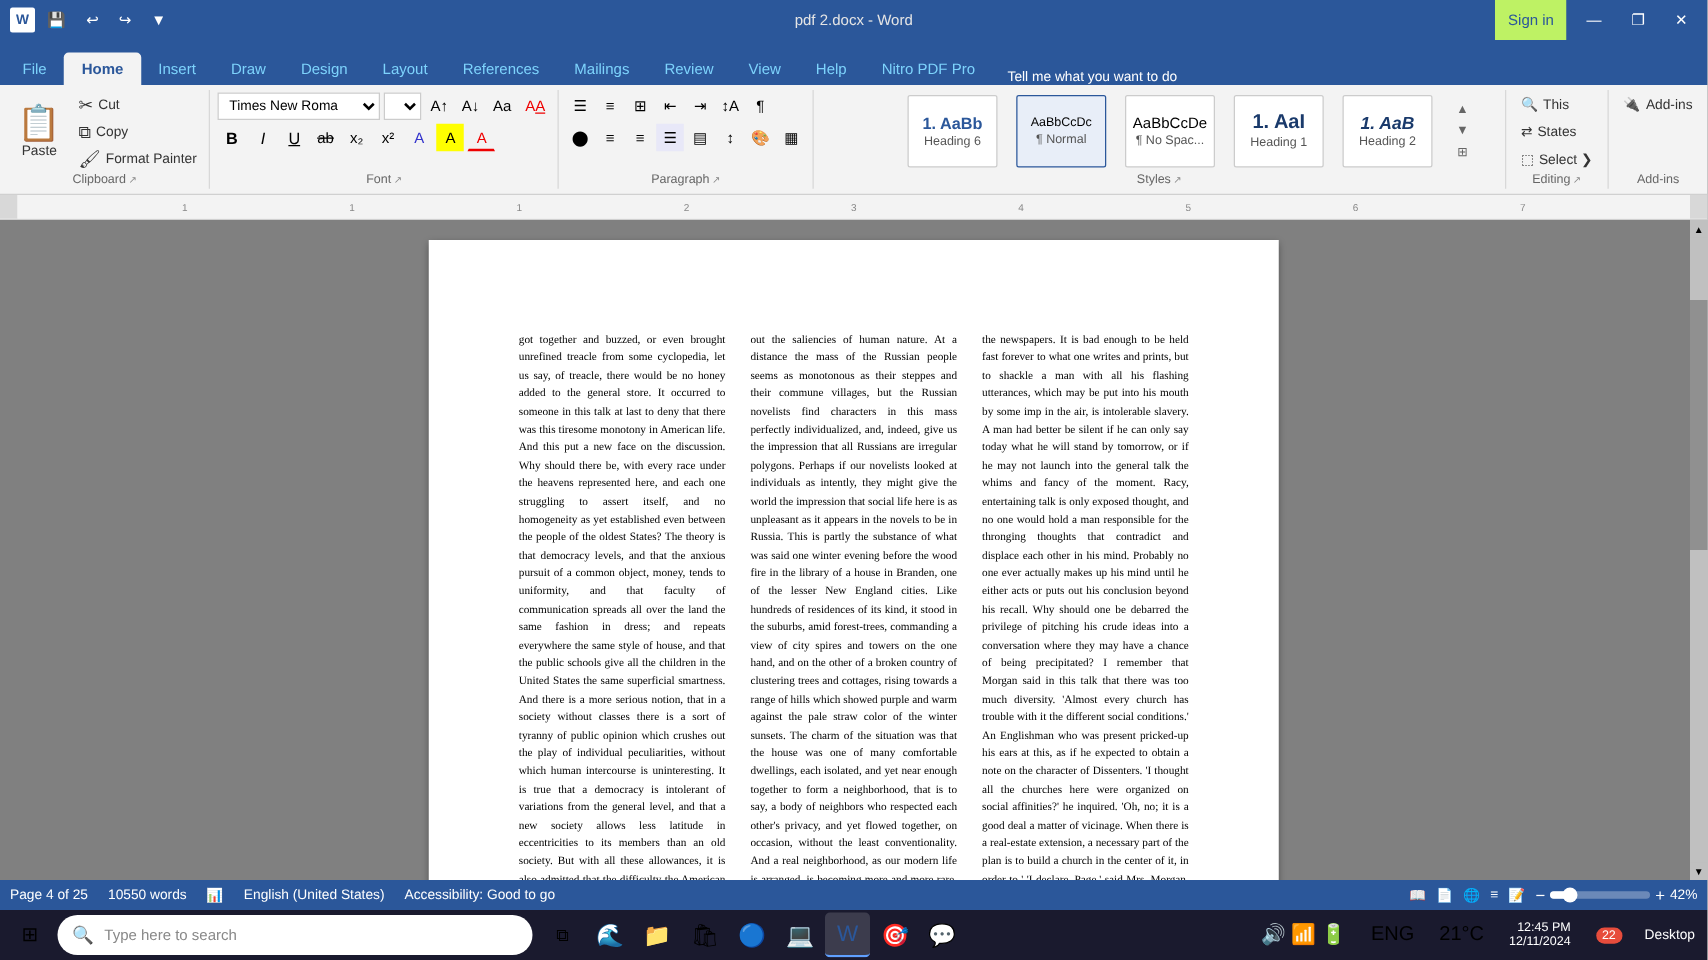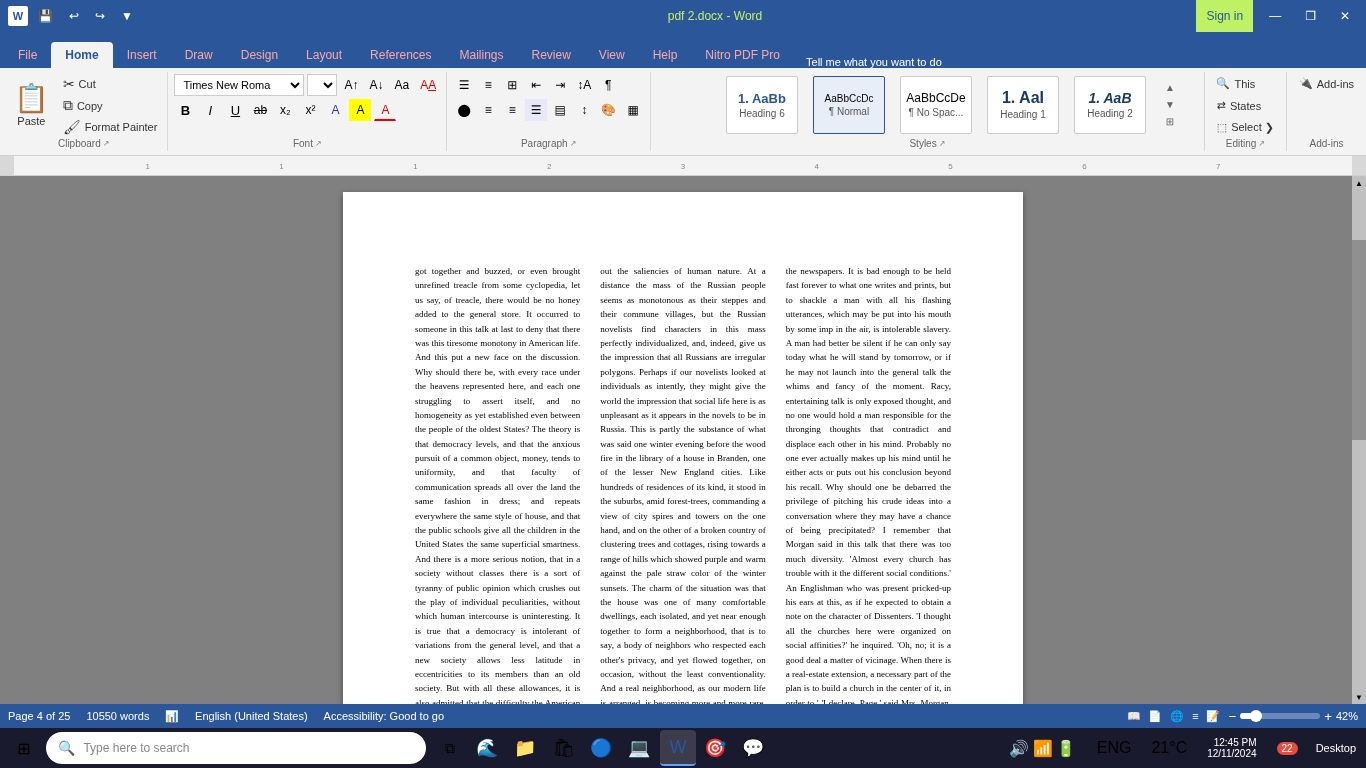--- a/index.html
+++ b/index.html
@@ -11,37 +11,37 @@
       color: white;
       display: flex;
       align-items: center;
       justify-content: space-between;
       height: 32px;
       padding: 0 8px;
       flex-shrink: 0;
     }
     .title-bar-left { display: flex; align-items: center; gap: 4px; }
     .title-bar-left .title-icon { width: 20px; height: 20px; background: white; border-radius: 2px; display: flex; align-items: center; justify-content: center; color: #2b579a; font-weight: bold; font-size: 11px; }
-    .title-bar-center { position: absolute; left: 50%; transform: translateX(-50%); font-size: 12px; color: #bef264; margin-left: 32px; }
+    .title-bar-center { position: absolute; left: 50%; transform: translateX(-50%); font-size: 12px; color: #e5e5e5; }
     .title-bar-right { display: flex; align-items: center; gap: 8px; margin-left: auto; }
     .title-btn { background: none; border: none; color: white; cursor: pointer; font-size: 12px; padding: 4px 8px; }
     .qat-btn { background: none; border: none; color: white; cursor: pointer; font-size: 12px; padding: 2px 6px; }
     .sign-in-btn { background: #bef264; color: #2b579a; border: none; cursor: pointer; padding: 18px 10px; font-size: 12px; border-radius: 2px; }
 
     
     .ribbon-tabs {
       background: #2b579a;
       display: flex;
       align-items: flex-end;
       height: 36px;
       padding: 0 4px;
       flex-shrink: 0;
     }
     .ribbon-tab {
-      color: #fca5a5;
+      color: #7dd3fc;
       padding: 6px 14px;
       font-size: 12px;
       cursor: pointer;
       border-radius: 4px 4px 0 0;
       user-select: none;
     }
     .ribbon-tab.active { background: #f3f3f3; color: #2b579a; font-weight: 600; }
 
     
     .ribbon {

